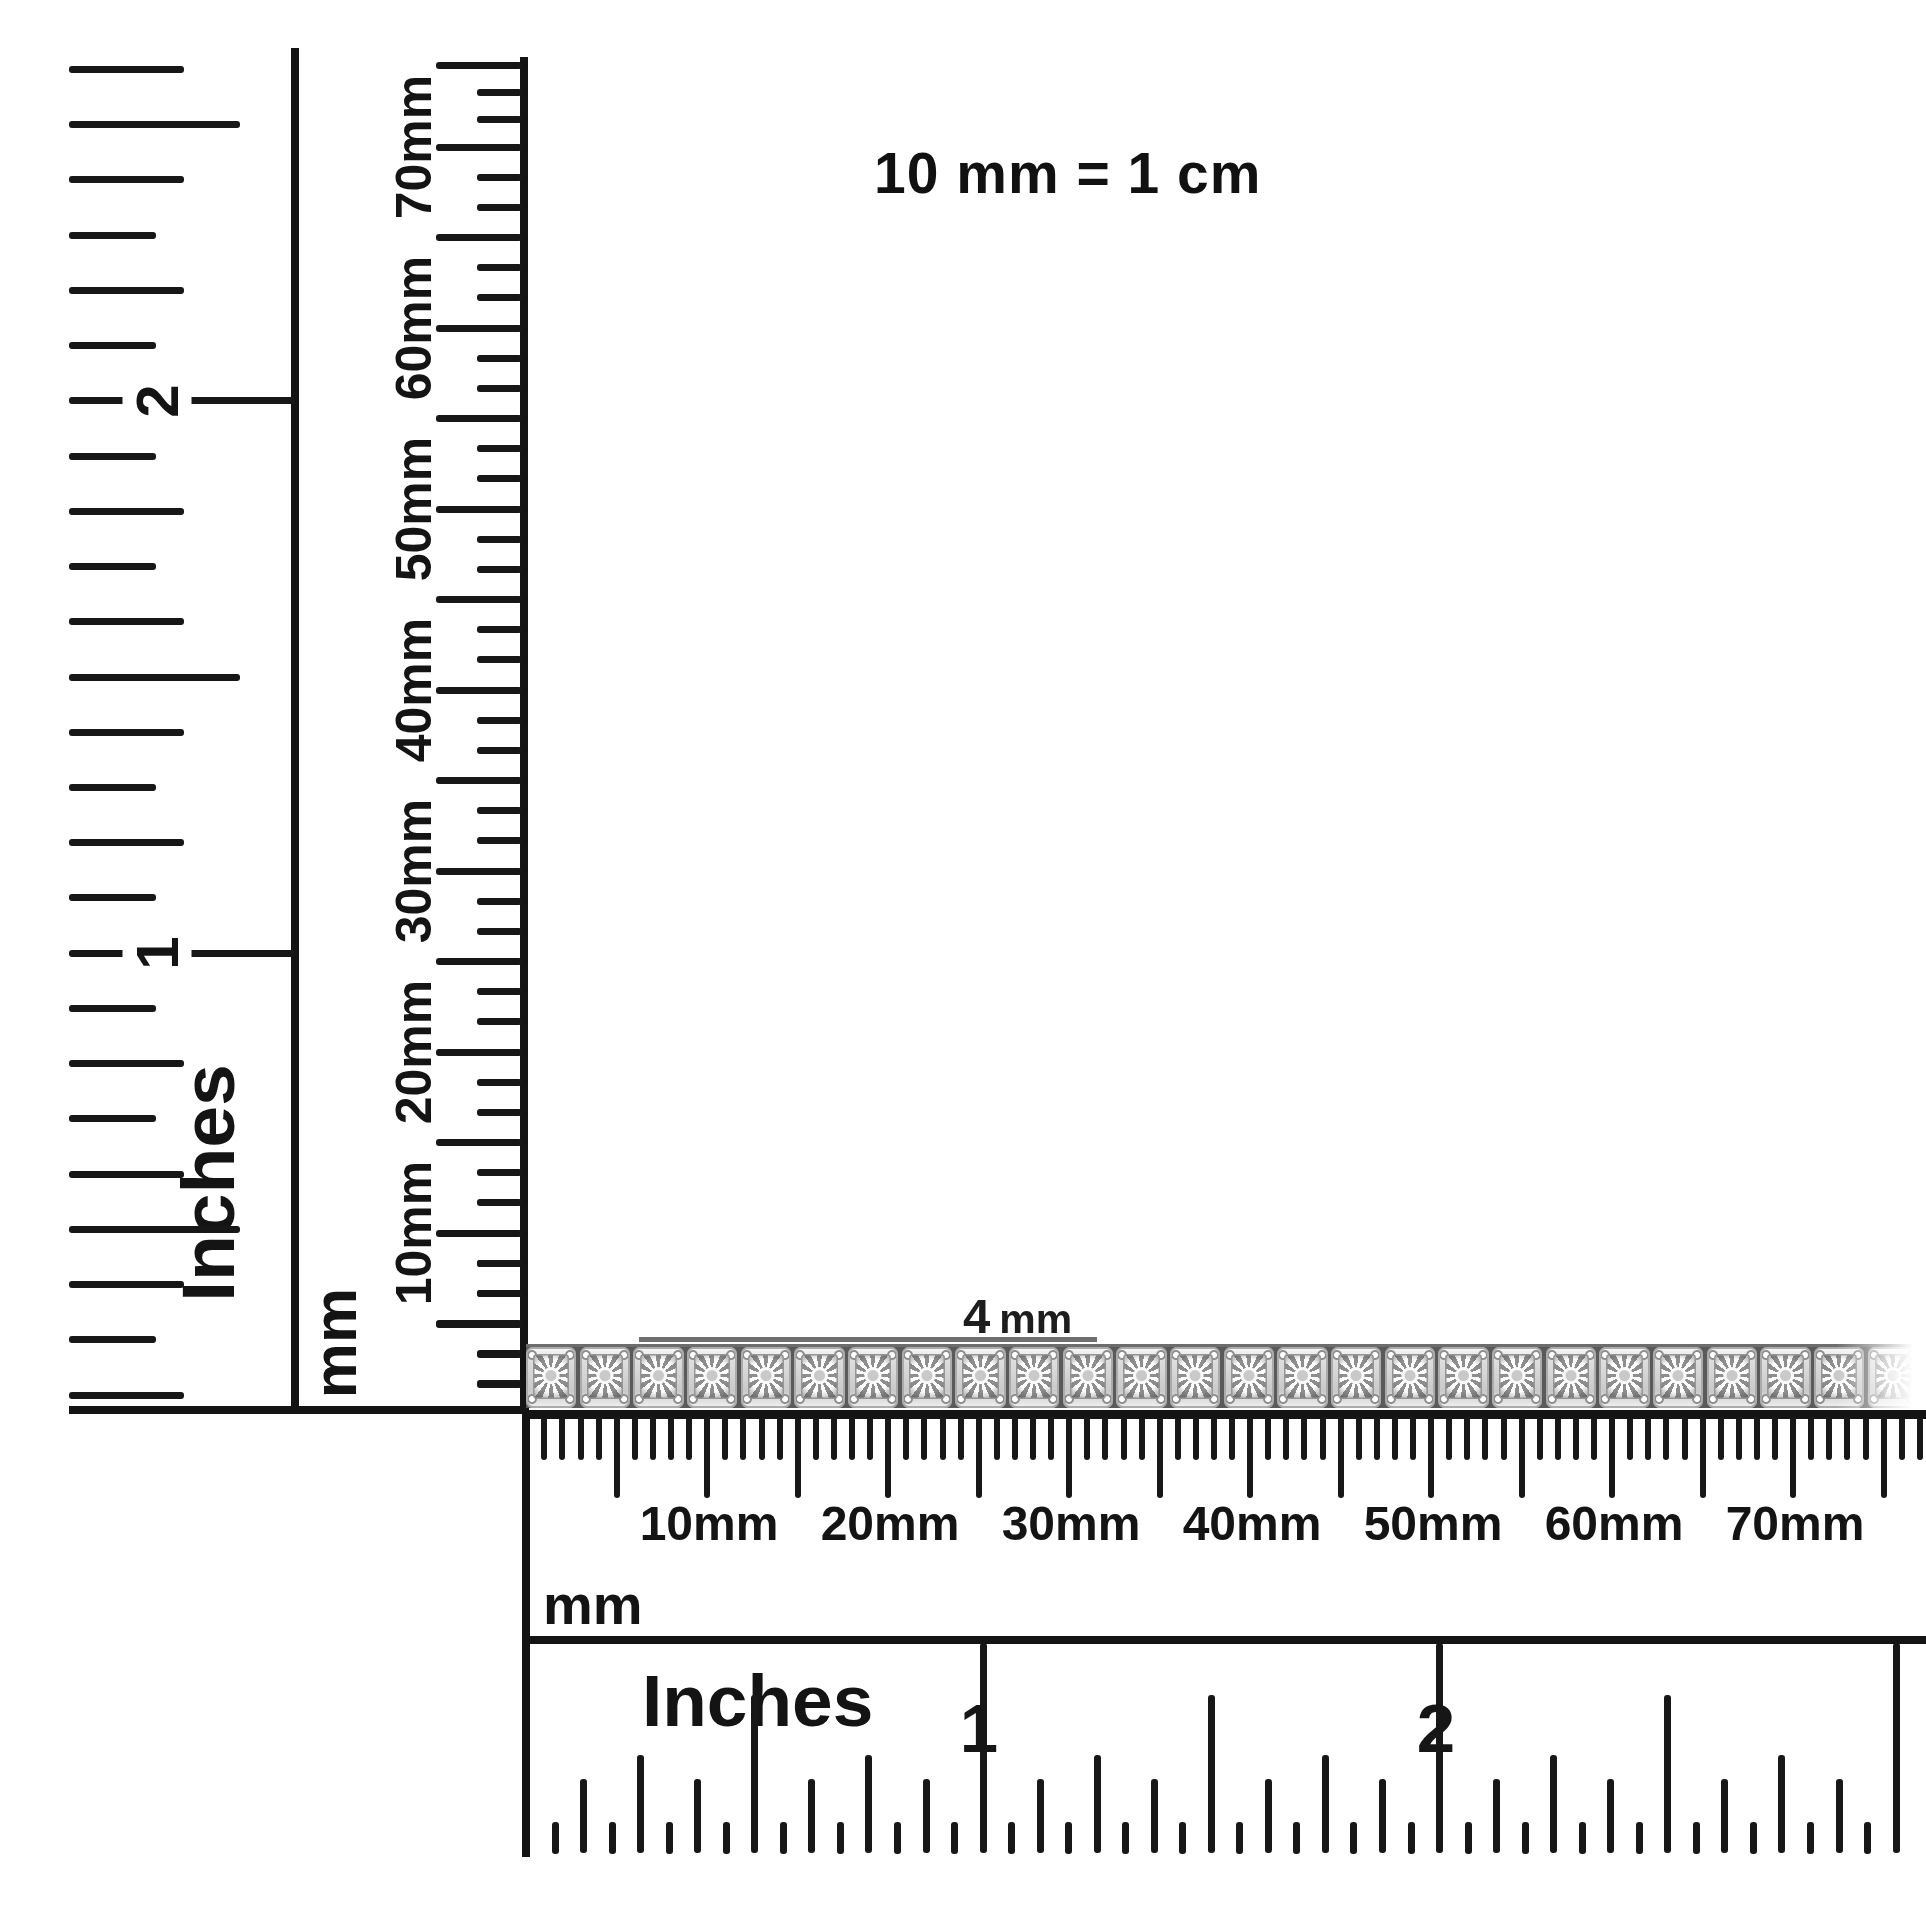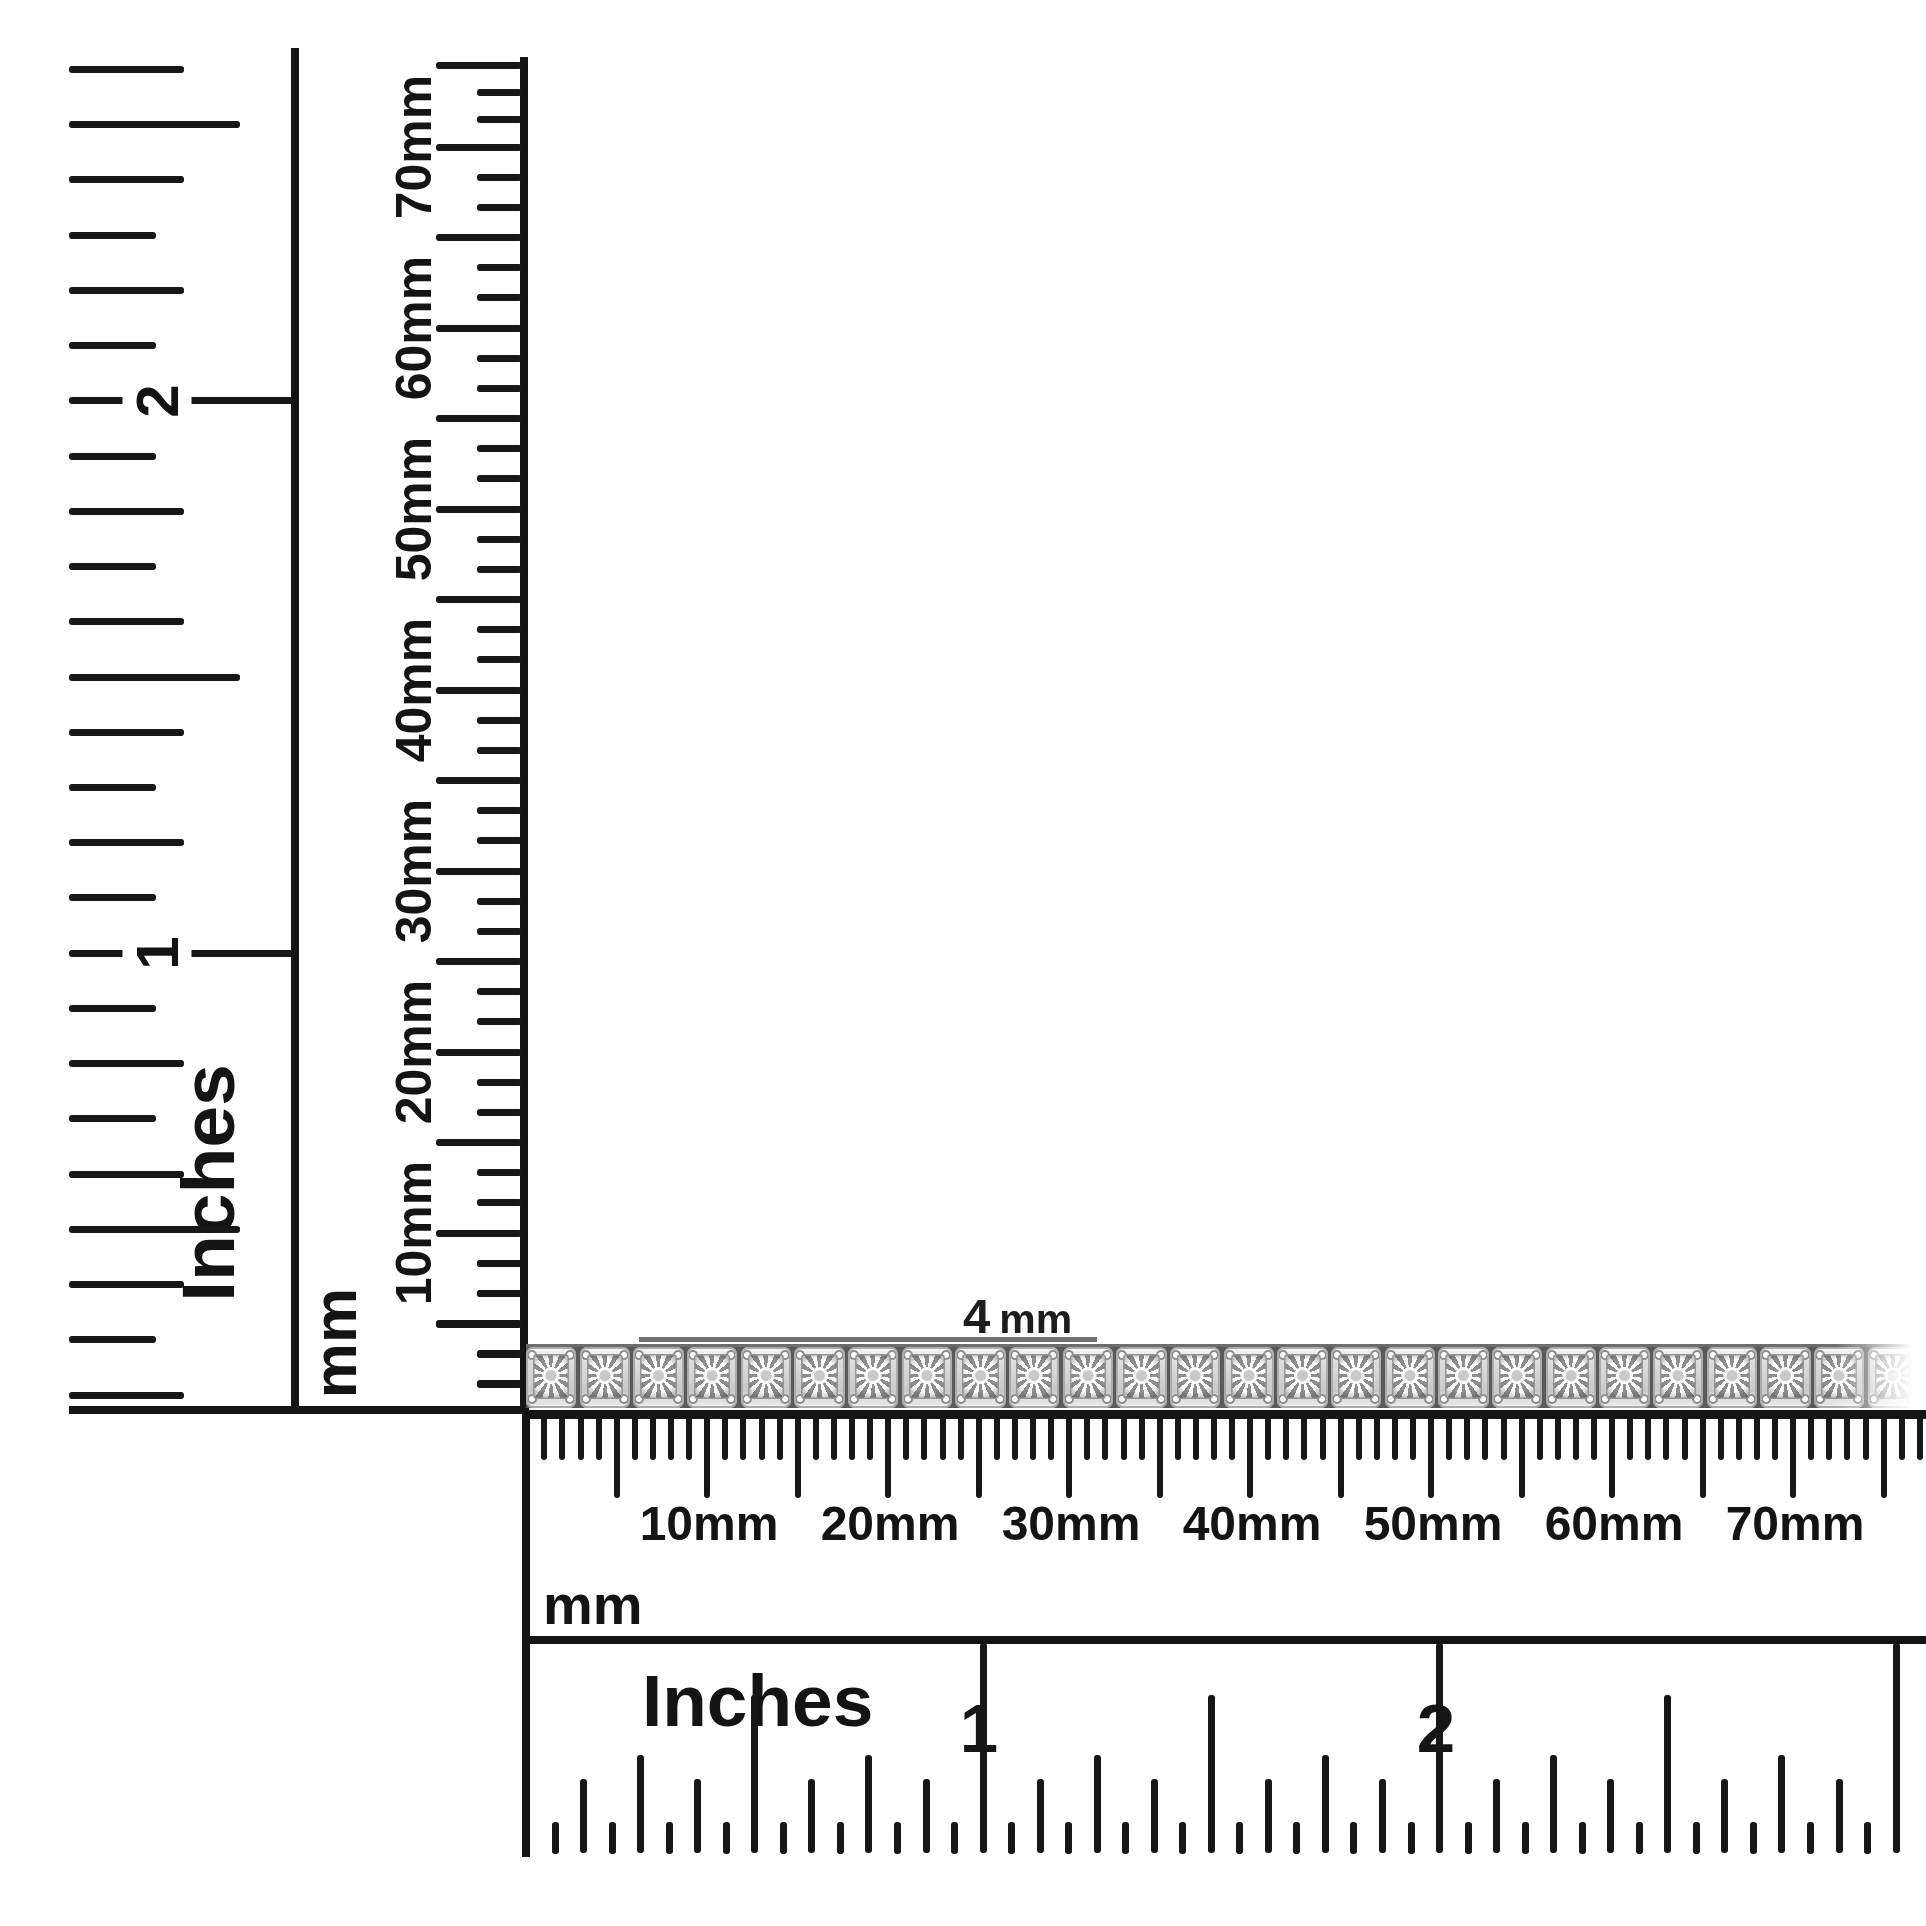--- a/index.html
+++ b/index.html
@@ -52,20 +52,21 @@
   #anno-line{position:absolute;left:639px;top:1337px;width:458px;height:5px;background:#6f6f6f;}
   #anno-text{position:absolute;left:963px;top:1288px;color:#1d1d1d;white-space:nowrap;}
   #anno-text .v{font-size:49px;font-weight:600;}
   #anno-text .u{font-size:41px;font-weight:600;margin-left:9px;}
 </style>
 </head>
 <body>
 
 <div id="scene">
 
+  <div class="note">10 mm = 1 cm</div>
 
   <div class="abs" id="left-inch-ruler">
     <div class="thickline" style="left:291px;top:48px;width:8px;height:1365px;"></div>
     <div class="rot unit-label abs" style="left:208px;top:1183px;font-size:75px;">Inches</div>
   <div class="tick" style="left: 69px; top: 66px; width: 115px; height: 7px;"></div>
       <div class="tick" style="left: 69px; top: 121px; width: 171px; height: 7px;"></div>
       <div class="tick" style="left: 69px; top: 176px; width: 115px; height: 7px;"></div>
       <div class="tick" style="left: 69px; top: 232px; width: 87px; height: 7px;"></div>
       <div class="tick" style="left: 69px; top: 287px; width: 115px; height: 7px;"></div>
       <div class="tick" style="left: 69px; top: 342px; width: 87px; height: 7px;"></div>

